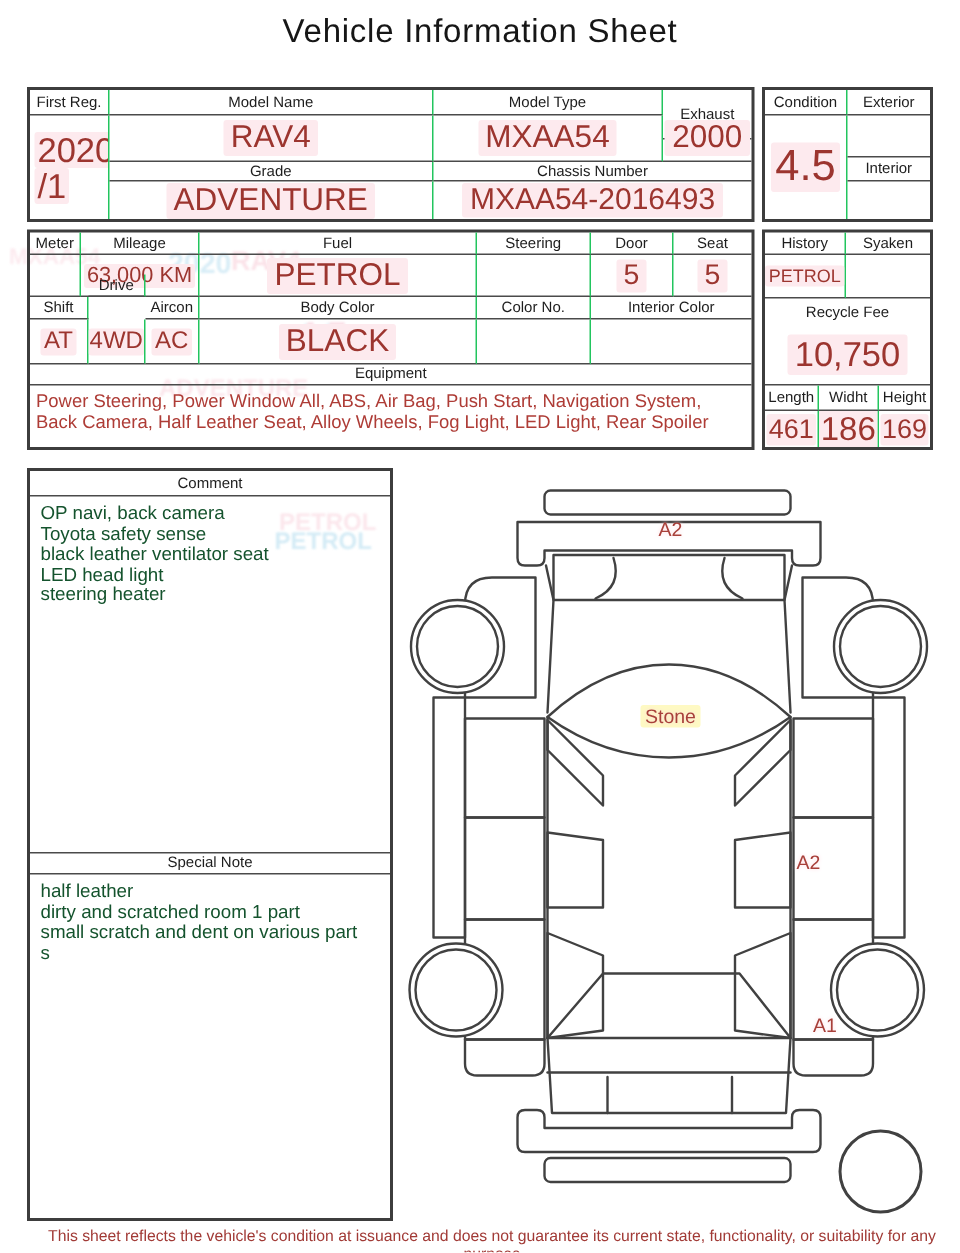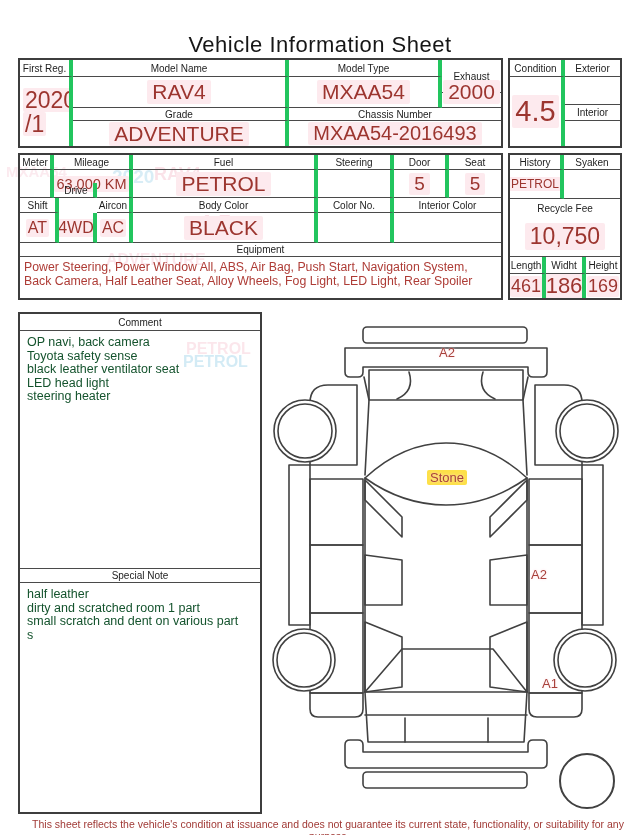--- a/index.html
+++ b/index.html
@@ -2,28 +2,28 @@
 <html><head>
 <meta charset="utf-8">
 <style>
   html,body{margin:0;padding:0;background:#fff;}
   .sheet{position:relative;width:640px;height:835px;background:#ffffff;
          font-family:"Liberation Sans",sans-serif;overflow:hidden;}
   .abs{position:absolute;box-sizing:border-box;}
   .box{position:absolute;box-sizing:border-box;border:2px solid #3d3d3d;background:transparent;}
   .cell{position:absolute;box-sizing:border-box;display:flex;align-items:center;justify-content:center;
         overflow:hidden;white-space:nowrap;}
-  .br{border-right:4px solid #22c55e;}
+  .br{border-right:1px solid #22c55e;}
   .bb{border-bottom:1px solid #4a4a4a;}
   .bt{border-top:1px solid #4a4a4a;}
   .hdr{font-size:10px;color:#1d1d1d;}
   .val{color:#9c352f;}
   .hl{background:#fdeaee;padding:0 5px;border-radius:2px;}
   .title{position:absolute;left:0;right:0;top:8px;text-align:center;font-size:22px;
-         letter-spacing:.5px;color:#161616;font-weight:500;margin-top:24px;}
+         letter-spacing:.5px;color:#161616;font-weight:500;}
   .note-text{color:#14532d;font-size:12.5px;line-height:13.5px;white-space:nowrap;}
   .eqtext{color:#ae3c36;font-size:12.3px;line-height:14px;white-space:normal;text-align:left;
           align-items:flex-start;justify-content:flex-start;padding:3px 4px 0 4px;}
   .footer{position:absolute;left:0;right:0;top:818px;text-align:center;font-size:10.5px;color:#a13a36;padding-left:16px;}
   .dlabel{position:absolute;color:#a8403a;font-size:13px;text-shadow:0 0 3px #ffd9e0;}
   .ghost{position:absolute;font-weight:bold;filter:blur(.6px);pointer-events:none;white-space:nowrap;}
   .gc{color:#9fd3ea;}
   .gp{color:#f3aec0;}
   svg.diag{position:absolute;left:0;top:0;}
   svg.diag *{vector-effect:non-scaling-stroke;}
@@ -227,20 +227,20 @@
       <circle cx="40" cy="116" r="27"></circle>
       <circle cx="322" cy="116" r="31" fill="#ffffff"></circle>
       <circle cx="322" cy="116" r="27"></circle>
       <circle cx="39" cy="345" r="31" fill="#ffffff"></circle>
       <circle cx="39" cy="345" r="27"></circle>
       <circle cx="320" cy="345" r="31" fill="#ffffff"></circle>
       <circle cx="320" cy="345" r="27"></circle>
       <circle cx="322" cy="466" r="27" stroke-width="2"></circle>
     </svg>
     <div class="dlabel" style="left:174px;top:30px">A2</div>
-    <div class="dlabel" style="left:162px;top:155px;background:#fde047;padding:0 3px;border-radius:2px">Stone</div>
+    <div class="dlabel" style="left:162px;top:155px;background:#fef9c3;padding:0 3px;border-radius:2px">Stone</div>
     <div class="dlabel" style="left:266px;top:252px">A2</div>
     <div class="dlabel" style="left:277px;top:361px">A1</div>
   </div>
 
   <div class="footer">This sheet reflects the vehicle's condition at issuance and does not guarantee its current state, functionality, or suitability for any purpose</div>
 
 </div>
 
 </body></html>

